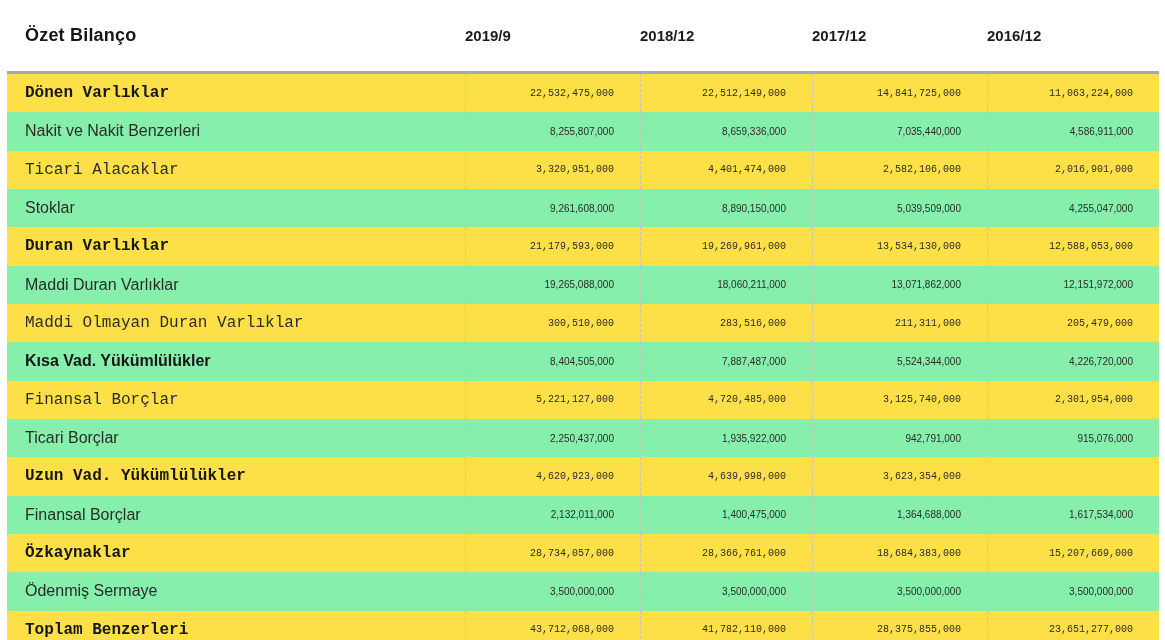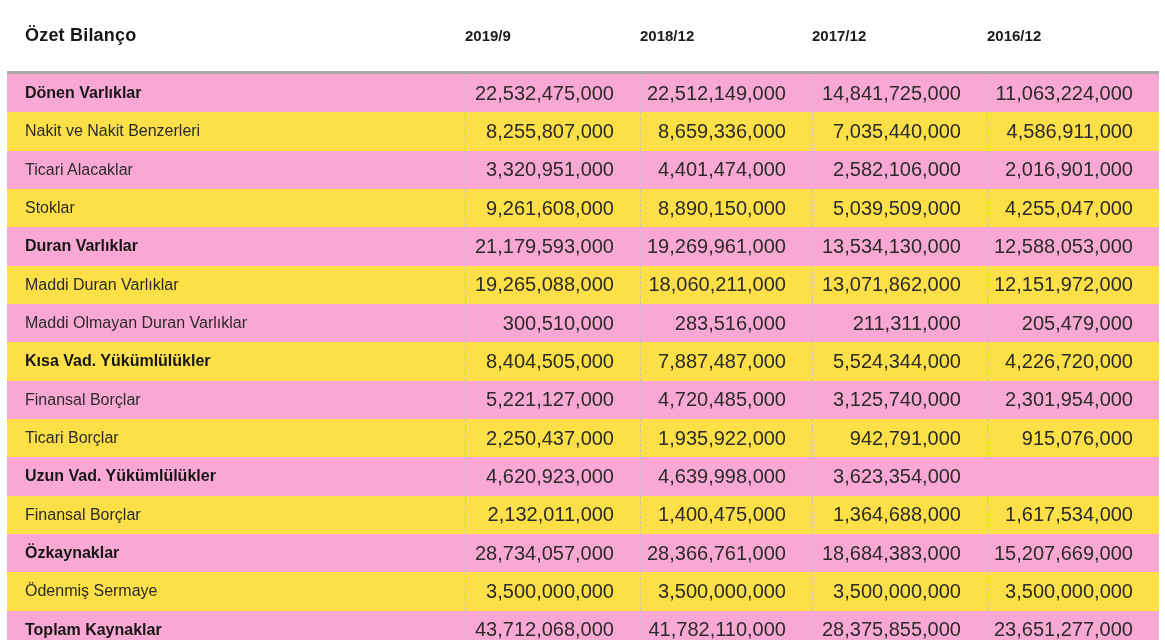--- a/index.html
+++ b/index.html
@@ -43,24 +43,24 @@
   }
   .separator {
     height: 3px;
     background: #a9a9a9;
   }
   
   .t-row {
     display: flex;
     align-items: center;
     height: 38.33px;
-    background: #fde047;
+    background: #86efac;
     font-size: 16px;
   }
-  .t-row.alt { background: #f9a8d4; }
+  .t-row.alt { background: #fde047; font-family: Liberation Mono, monospace; }
   .label-cell {
     flex: 0 0 458px;
     box-sizing: border-box;
     padding-left: 18px;
     font-size: 16px;
     color: #2b2b2b;
     white-space: nowrap;
   }
   .t-row.bold .label-cell {
     font-weight: bold;
@@ -68,21 +68,21 @@
   }
   .num-cell {
     box-sizing: border-box;
     text-align: right;
     padding-right: 26px;
     border-left: 1px dashed #c3c3c3;
     height: 100%;
     display: flex;
     align-items: center;
     justify-content: flex-end;
-    font-size: 20px;
+    font-size: 10px;
     color: #2b2b2b;
     white-space: nowrap;
   }
   .w1 { flex: 0 0 175px; width: 175px; }
   .w2 { flex: 0 0 172px; width: 172px; }
   .w3 { flex: 0 0 175px; width: 175px; }
   .w4 { flex: 0 0 172px; width: 172px; }
 </style>
 </head>
 <body>
@@ -191,21 +191,21 @@
     <div class="num-cell w4">15,207,669,000</div>
   </div>
       <div class="t-row">
     <div class="label-cell">Ödenmiş Sermaye</div>
     <div class="num-cell w1">3,500,000,000</div>
     <div class="num-cell w2">3,500,000,000</div>
     <div class="num-cell w3">3,500,000,000</div>
     <div class="num-cell w4">3,500,000,000</div>
   </div>
       <div class="t-row alt bold">
-    <div class="label-cell">Toplam Kaynaklar</div>
+    <div class="label-cell">Toplam Benzerleri</div>
     <div class="num-cell w1">43,712,068,000</div>
     <div class="num-cell w2">41,782,110,000</div>
     <div class="num-cell w3">28,375,855,000</div>
     <div class="num-cell w4">23,651,277,000</div>
   </div>
     </div>
 
 </div>
 
 </body></html>

